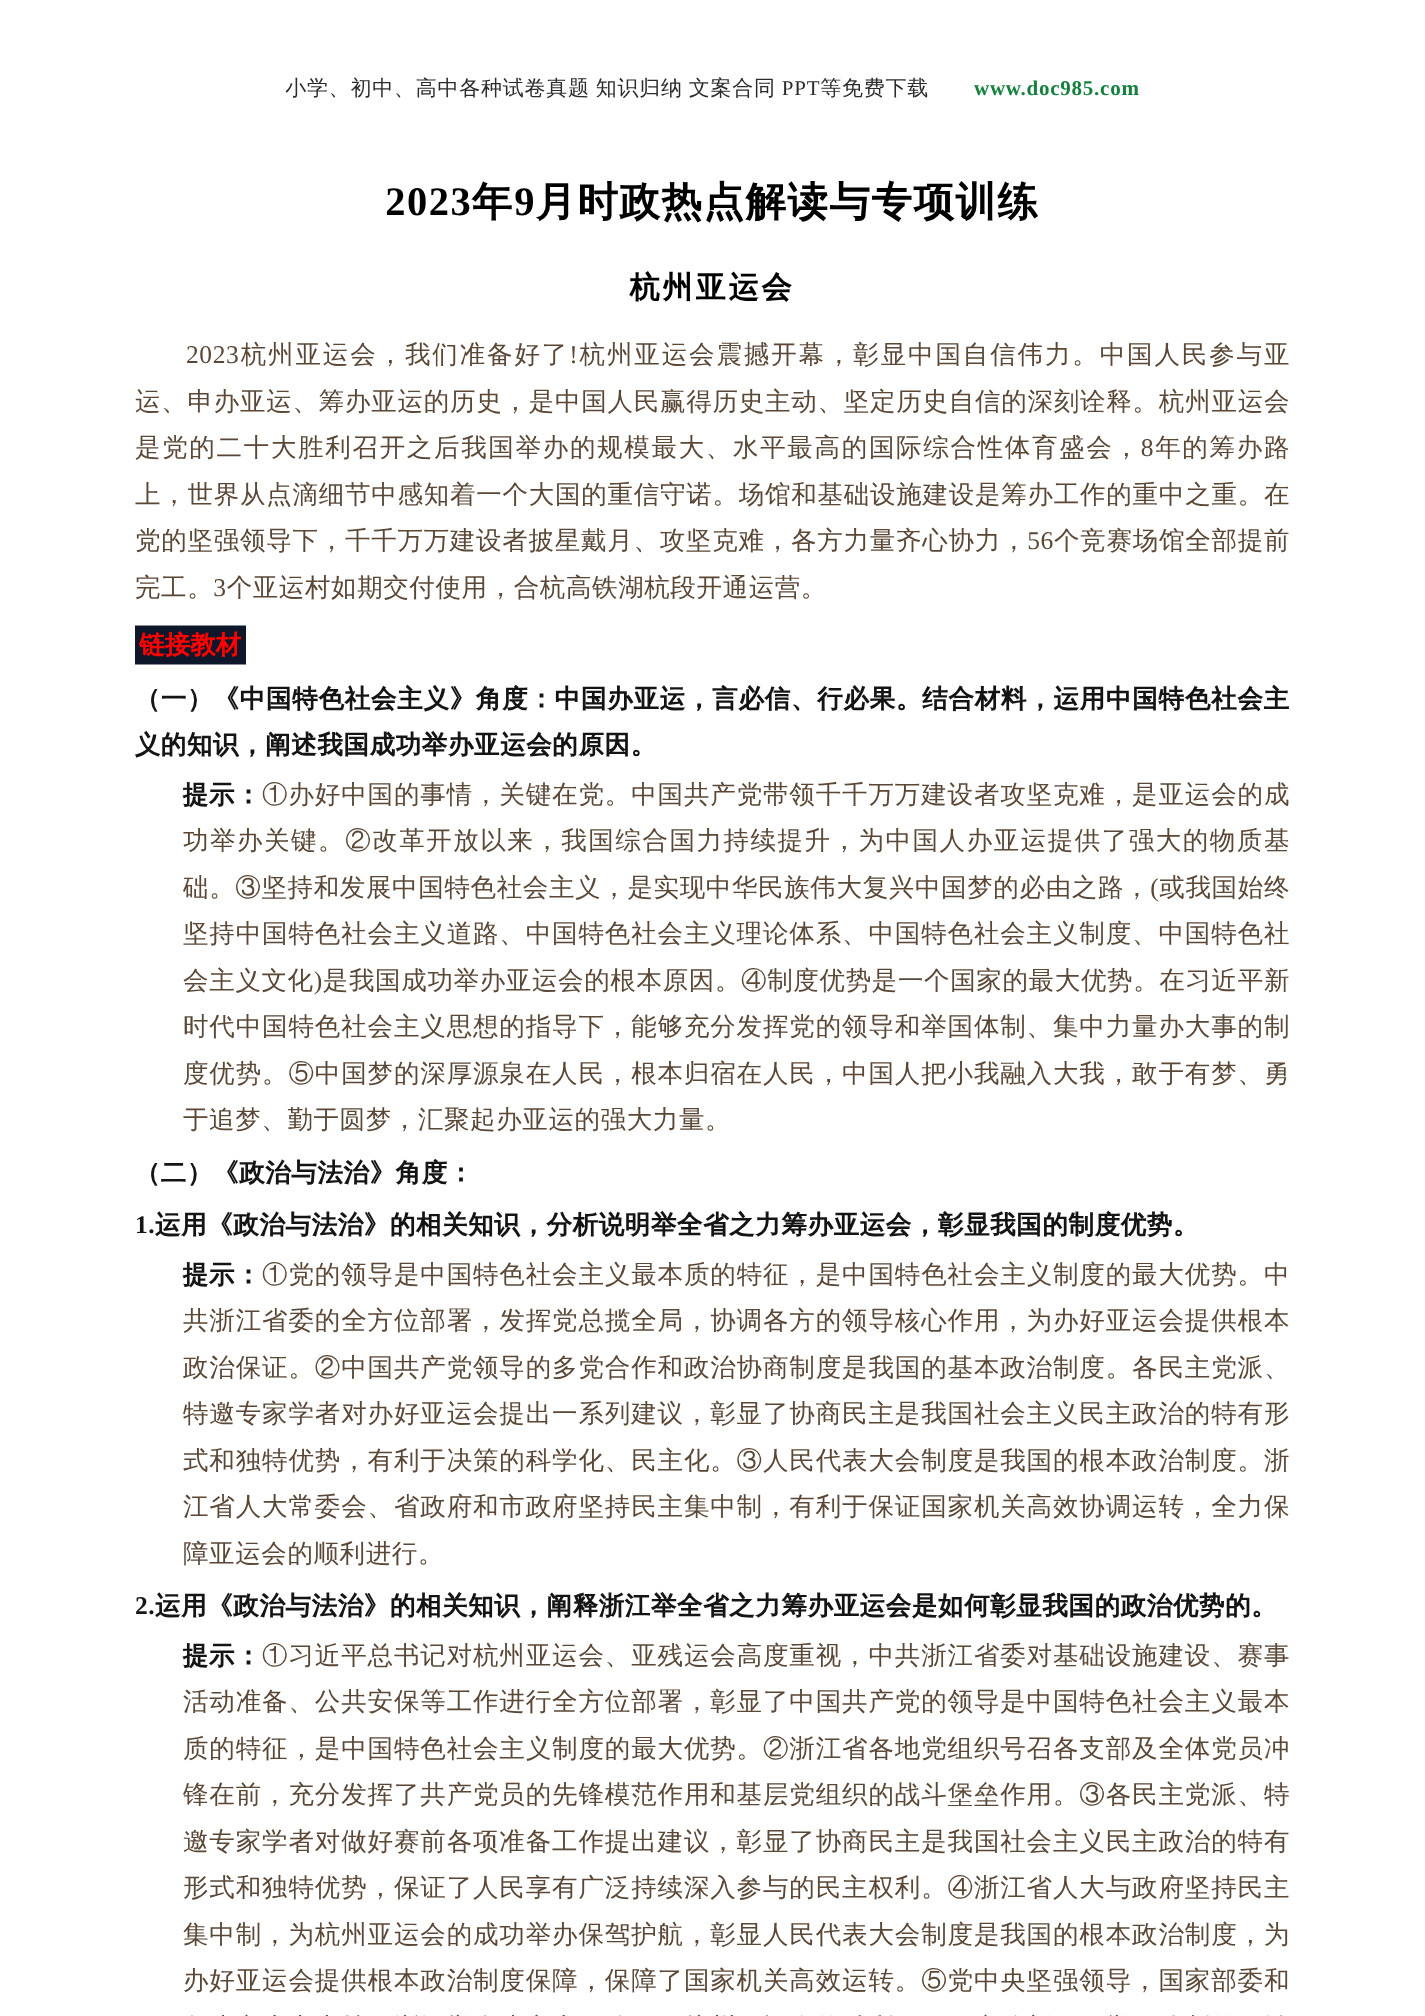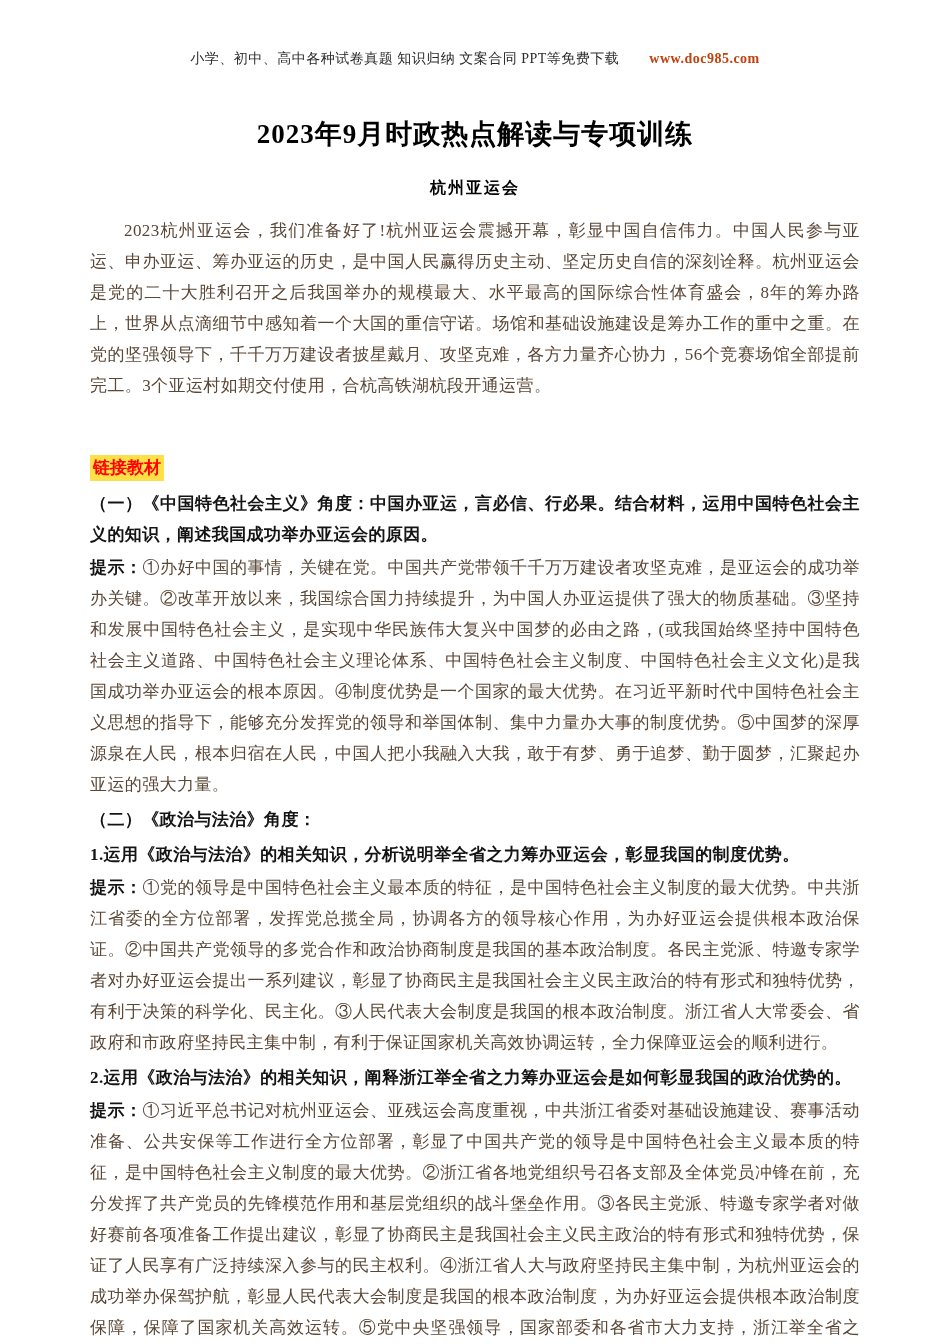--- a/index.html
+++ b/index.html
@@ -22,73 +22,73 @@
     display: flex;
     justify-content: center;
     align-items: baseline;
     gap: 30px;
     font-size: 14px;
     color: #2b2b2b;
     letter-spacing: 0.5px;
     margin-bottom: 8px;
   }
   .site-header a {
-    color: #c2410c;
+    color: #15803d;
     text-decoration: none;
     font-weight: bold;
     cursor: pointer;
   }
   h1.doc-title {
     margin: 48px 0 26px 0;
     text-align: center;
     font-size: 27px;
     font-weight: bold;
     color: #000000;
     letter-spacing: 1px;
   }
   h2.doc-subtitle {
     margin: 0 0 16px 0;
     text-align: center;
-    font-size: 16px;
+    font-size: 20px;
     font-weight: bold;
     color: #000000;
     letter-spacing: 2px;
   }
   p {
     margin: 0;
     font-size: 17px;
     line-height: 31px;
     text-align: justify;
     letter-spacing: 0.4px;
   }
   p.intro {
     text-indent: 2em;
     font-family: Liberation Serif, serif;
   }
   .tag-row {
     margin: 10px 0 7px 0;
   }
   .tag {
     display: inline-block;
-    background: #fde047;
+    background: #0f172a;
     color: #ff0000;
     font-weight: bold;
     font-size: 17px;
     line-height: 24px;
     padding: 1px 3px;
-    margin-top: 44px;
   }
   p.question {
     font-weight: bold;
     color: #141414;
     margin-top: 4px;
   }
   p.hint {
     color: #5a4736;
     margin-top: 2px;
+    margin-left: 32px;
   }
   p.hint .hint-label {
     font-weight: bold;
     color: #141414;
   }
 </style>
 </head>
 <body>
 
 <div class="page">

